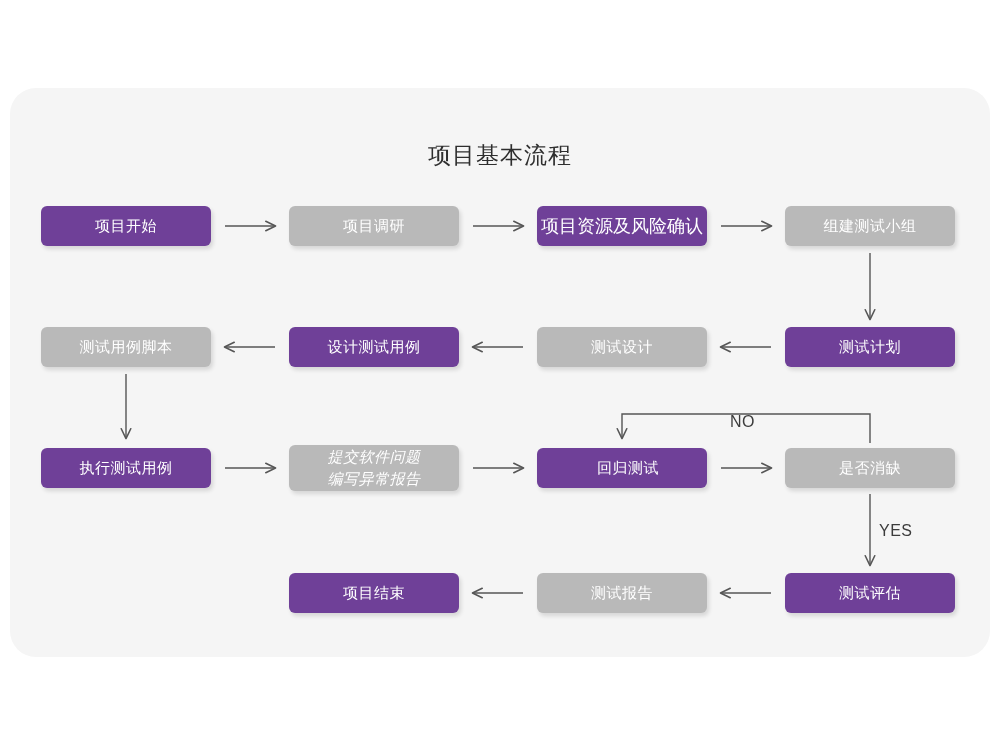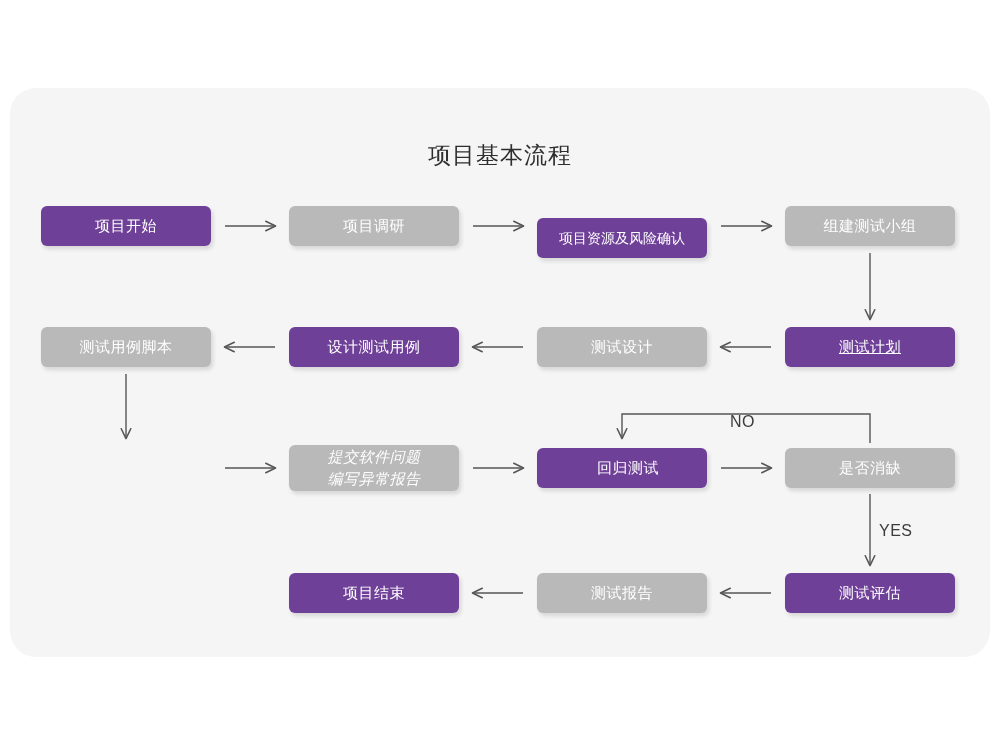--- a/index.html
+++ b/index.html
@@ -44,21 +44,21 @@
     letter-spacing: 0.5px;
     box-shadow: 2px 3px 4px rgba(0,0,0,0.13);
     color: #ffffff;
     user-select: none;
   }
   .node.purple { background: #6f4098; }
   .node.gray   { background: #b9b9b9; }
   .node.h40 { height: 40px; }
   .node.h46 { height: 46px; }
   .node .lbl { white-space: pre-line; }
-  .node.small { font-size: 14px; letter-spacing: 0; margin-top: 12px; }
+  .node.small { font-size: 18px; letter-spacing: 0; }
 
   svg.links {
     position: absolute; left: 0; top: 0;
     width: 1000px; height: 750px;
     pointer-events: none;
   }
   .edge-label {
     position: absolute;
     font-size: 16px;
     color: #3c3c3c;
@@ -125,24 +125,27 @@
 
   <div class="node gray h40" style="left:41px; top:327px;">
     <span class="lbl">测试用例脚本</span>
   </div>
   <div class="node purple h40" style="left:289px; top:327px;">
     <span class="lbl">设计测试用例</span>
   </div>
   <div class="node gray h40" style="left:537px; top:327px;">
     <span class="lbl">测试设计</span>
   </div>
-  <div class="node purple h40" style="left:785px; top:327px;text-decoration:underline;">
+  <div class="node purple h40" style="left:785px; top:327px;">
     <span class="lbl">测试计划</span>
   </div>
 
+  <div class="node purple h40" style="left:41px; top:448px;">
+    <span class="lbl">执行测试用例</span>
+  </div>
   <div class="node gray h46" style="left:289px; top:445px;font-style:italic;">
     <span class="lbl">提交软件问题
 编写异常报告</span>
   </div>
   <div class="node purple h40" style="left:537px; top:448px;padding-left:12px;">
     <span class="lbl">回归测试</span>
   </div>
   <div class="node gray h40" style="left:785px; top:448px;">
     <span class="lbl">是否消缺</span>
   </div>

